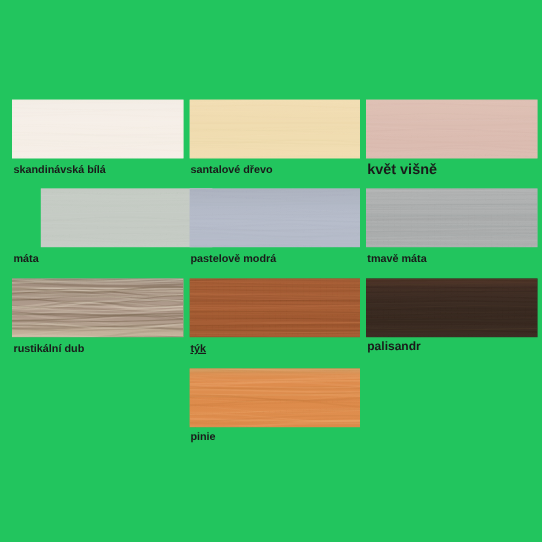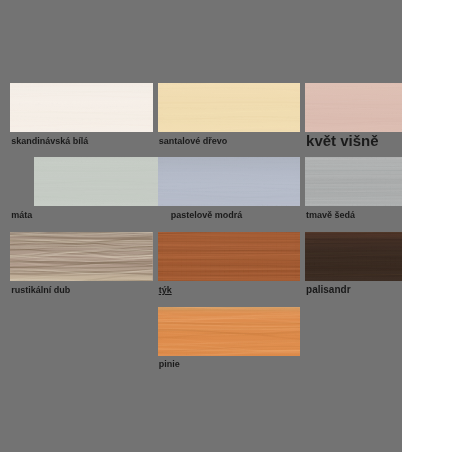--- a/index.html
+++ b/index.html
@@ -9,21 +9,21 @@
   .sheet{position:relative;width:452px;height:452px;background:#fff;overflow:hidden;}
   .cell{position:absolute;}
   .sw{position:relative;overflow:hidden;display:block;}
   .sw svg{display:block;}
   .lbl{position:absolute;left:0.9px;top:52.9px;font-size:9px;font-weight:bold;
        color:#1a1a1a;white-space:nowrap;line-height:10px;}
 </style>
 </head>
 <body>
 
-<div class="sheet" id="sheet" style="width: 402px; height: 452px; background: #737373;">
+<div class="sheet" id="sheet" style="width: 452px; height: 452px; background: #22c55e;">
   <div class="cell" style="left: 10.3px; top: 83.3px;">
     <div class="sw" style="width: 142.5px; height: 49.2px; background: rgb(245, 238, 231);">
         <svg width="142.5" height="49.2" viewBox="0 0 142.5 49.2" preserveAspectRatio="none">
           <defs>
             <linearGradient id="grad0" x1="0" y1="0" x2="0" y2="1">
               <stop offset="0" stop-color="#F3ECE4"></stop>
               <stop offset="0.08" stop-color="#F4EEE7"></stop>
               <stop offset="0.4" stop-color="#F6EFE8"></stop>
               <stop offset="0.7" stop-color="#F5EEE6"></stop>
               <stop offset="1" stop-color="#F6EFE8"></stop>
@@ -140,21 +140,21 @@
           <path d="M 0.0 36.47 L 4.8 36.48 L 9.5 36.47 L 14.3 36.45 L 19.0 36.41 L 23.8 36.36 L 28.5 36.30 L 33.3 36.24 L 38.0 36.19 L 42.8 36.14 L 47.5 36.10 L 52.3 36.07 L 57.0 36.06 L 61.8 36.06 L 66.5 36.09 L 71.3 36.14 L 76.0 36.22 L 80.8 36.31 L 85.5 36.43 L 90.3 36.56 L 95.0 36.72 L 99.8 36.88 L 104.5 37.05 L 109.3 37.23 L 114.0 37.41 L 118.8 37.59 L 123.5 37.76 L 128.3 37.92 L 133.0 38.07 L 137.8 38.19 L 142.5 38.30" stroke="#CBA89B" stroke-width="1.10" fill="none" opacity="0.06"></path>
           <path d="M 0.0 39.13 L 4.8 39.52 L 9.5 39.88 L 14.3 40.18 L 19.0 40.41 L 23.8 40.56 L 28.5 40.62 L 33.3 40.60 L 38.0 40.50 L 42.8 40.32 L 47.5 40.08 L 52.3 39.80 L 57.0 39.50 L 61.8 39.19 L 66.5 38.89 L 71.3 38.63 L 76.0 38.43 L 80.8 38.29 L 85.5 38.22 L 90.3 38.24 L 95.0 38.35 L 99.8 38.54 L 104.5 38.81 L 109.3 39.14 L 114.0 39.52 L 118.8 39.93 L 123.5 40.35 L 128.3 40.76 L 133.0 41.14 L 137.8 41.48 L 142.5 41.75" stroke="#CBA89B" stroke-width="1.07" fill="none" opacity="0.10"></path>
           <path d="M 0.0 42.83 L 4.8 42.97 L 9.5 43.04 L 14.3 43.04 L 19.0 42.97 L 23.8 42.84 L 28.5 42.65 L 33.3 42.42 L 38.0 42.16 L 42.8 41.88 L 47.5 41.60 L 52.3 41.34 L 57.0 41.11 L 61.8 40.92 L 66.5 40.79 L 71.3 40.72 L 76.0 40.72 L 80.8 40.79 L 85.5 40.93 L 90.3 41.14 L 95.0 41.40 L 99.8 41.70 L 104.5 42.04 L 109.3 42.39 L 114.0 42.75 L 118.8 43.09 L 123.5 43.40 L 128.3 43.66 L 133.0 43.88 L 137.8 44.03 L 142.5 44.11" stroke="#CBA89B" stroke-width="0.62" fill="none" opacity="0.12"></path>
           <path d="M 0.0 44.31 L 4.8 44.52 L 9.5 44.70 L 14.3 44.85 L 19.0 44.95 L 23.8 45.00 L 28.5 44.99 L 33.3 44.94 L 38.0 44.83 L 42.8 44.67 L 47.5 44.47 L 52.3 44.24 L 57.0 43.98 L 61.8 43.70 L 66.5 43.41 L 71.3 43.12 L 76.0 42.85 L 80.8 42.60 L 85.5 42.39 L 90.3 42.21 L 95.0 42.09 L 99.8 42.01 L 104.5 41.99 L 109.3 42.01 L 114.0 42.10 L 118.8 42.22 L 123.5 42.39 L 128.3 42.59 L 133.0 42.82 L 137.8 43.06 L 142.5 43.30" stroke="#EBD0C6" stroke-width="1.05" fill="none" opacity="0.10"></path>
           <path d="M 0.0 47.64 L 4.8 47.55 L 9.5 47.45 L 14.3 47.34 L 19.0 47.22 L 23.8 47.10 L 28.5 46.97 L 33.3 46.84 L 38.0 46.71 L 42.8 46.58 L 47.5 46.46 L 52.3 46.35 L 57.0 46.24 L 61.8 46.15 L 66.5 46.08 L 71.3 46.02 L 76.0 45.98 L 80.8 45.96 L 85.5 45.96 L 90.3 45.97 L 95.0 46.01 L 99.8 46.07 L 104.5 46.15 L 109.3 46.26 L 114.0 46.38 L 118.8 46.51 L 123.5 46.67 L 128.3 46.84 L 133.0 47.02 L 137.8 47.21 L 142.5 47.41" stroke="#CBA89B" stroke-width="0.42" fill="none" opacity="0.10"></path>
           <path d="M 0.0 48.03 L 4.8 48.38 L 9.5 48.76 L 14.3 49.15 L 19.0 49.51 L 23.8 49.84 L 28.5 50.11 L 33.3 50.31 L 38.0 50.41 L 42.8 50.42 L 47.5 50.34 L 52.3 50.16 L 57.0 49.89 L 61.8 49.55 L 66.5 49.16 L 71.3 48.72 L 76.0 48.28 L 80.8 47.84 L 85.5 47.43 L 90.3 47.08 L 95.0 46.79 L 99.8 46.58 L 104.5 46.47 L 109.3 46.45 L 114.0 46.53 L 118.8 46.70 L 123.5 46.95 L 128.3 47.27 L 133.0 47.62 L 137.8 48.01 L 142.5 48.39" stroke="#CBA89B" stroke-width="0.43" fill="none" opacity="0.08"></path>
           <path d="M 0.0 49.82 L 4.8 49.90 L 9.5 50.03 L 14.3 50.21 L 19.0 50.44 L 23.8 50.70 L 28.5 50.99 L 33.3 51.30 L 38.0 51.63 L 42.8 51.95 L 47.5 52.26 L 52.3 52.55 L 57.0 52.81 L 61.8 53.03 L 66.5 53.21 L 71.3 53.34 L 76.0 53.41 L 80.8 53.43 L 85.5 53.39 L 90.3 53.30 L 95.0 53.16 L 99.8 52.98 L 104.5 52.76 L 109.3 52.51 L 114.0 52.24 L 118.8 51.96 L 123.5 51.69 L 128.3 51.42 L 133.0 51.17 L 137.8 50.96 L 142.5 50.78" stroke="#EBD0C6" stroke-width="0.70" fill="none" opacity="0.07"></path>
           <path d="M 0.0 53.66 L 4.8 53.58 L 9.5 53.48 L 14.3 53.37 L 19.0 53.25 L 23.8 53.12 L 28.5 52.98 L 33.3 52.84 L 38.0 52.71 L 42.8 52.58 L 47.5 52.45 L 52.3 52.33 L 57.0 52.23 L 61.8 52.14 L 66.5 52.07 L 71.3 52.02 L 76.0 51.99 L 80.8 51.98 L 85.5 51.99 L 90.3 52.02 L 95.0 52.07 L 99.8 52.14 L 104.5 52.22 L 109.3 52.32 L 114.0 52.43 L 118.8 52.56 L 123.5 52.69 L 128.3 52.82 L 133.0 52.96 L 137.8 53.09 L 142.5 53.22" stroke="#EBD0C6" stroke-width="0.88" fill="none" opacity="0.08"></path>
         </svg>
       </div>
-    <div class="lbl" style="font-size: 15px; color: rgb(26, 26, 26);">květ višně</div>
+    <div class="lbl" style="font-size: 12px; color: rgb(26, 26, 26);">květ višně</div>
   </div>
   <div class="cell" style="left: 10.3px; top: 157.3px; padding-left: 24px;">
     <div class="sw" style="width: 142.5px; height: 49.2px; background: rgb(197, 203, 196);">
         <svg width="142.5" height="49.2" viewBox="0 0 142.5 49.2" preserveAspectRatio="none">
           <defs>
             <linearGradient id="grad3" x1="0" y1="0" x2="0" y2="1">
               <stop offset="0" stop-color="#C4CAC3"></stop>
               <stop offset="0.12" stop-color="#C6CCC5"></stop>
               <stop offset="0.45" stop-color="#C5CBC4"></stop>
               <stop offset="0.8" stop-color="#C5CBC4"></stop>
@@ -235,21 +235,21 @@
           <path d="M 0.0 36.52 L 4.8 36.58 L 9.5 36.67 L 14.3 36.80 L 19.0 36.96 L 23.8 37.16 L 28.5 37.38 L 33.3 37.62 L 38.0 37.88 L 42.8 38.16 L 47.5 38.44 L 52.3 38.71 L 57.0 38.98 L 61.8 39.24 L 66.5 39.48 L 71.3 39.70 L 76.0 39.89 L 80.8 40.05 L 85.5 40.18 L 90.3 40.26 L 95.0 40.31 L 99.8 40.33 L 104.5 40.30 L 109.3 40.24 L 114.0 40.15 L 118.8 40.03 L 123.5 39.88 L 128.3 39.71 L 133.0 39.53 L 137.8 39.34 L 142.5 39.15" stroke="#A2A9B8" stroke-width="1.07" fill="none" opacity="0.09"></path>
           <path d="M 0.0 38.82 L 4.8 38.61 L 9.5 38.46 L 14.3 38.37 L 19.0 38.35 L 23.8 38.39 L 28.5 38.50 L 33.3 38.66 L 38.0 38.87 L 42.8 39.11 L 47.5 39.37 L 52.3 39.64 L 57.0 39.91 L 61.8 40.15 L 66.5 40.35 L 71.3 40.50 L 76.0 40.60 L 80.8 40.64 L 85.5 40.60 L 90.3 40.51 L 95.0 40.35 L 99.8 40.14 L 104.5 39.88 L 109.3 39.59 L 114.0 39.28 L 118.8 38.97 L 123.5 38.68 L 128.3 38.41 L 133.0 38.17 L 137.8 37.99 L 142.5 37.87" stroke="#A2A9B8" stroke-width="1.24" fill="none" opacity="0.05"></path>
           <path d="M 0.0 40.21 L 4.8 40.23 L 9.5 40.28 L 14.3 40.35 L 19.0 40.45 L 23.8 40.57 L 28.5 40.71 L 33.3 40.88 L 38.0 41.06 L 42.8 41.25 L 47.5 41.46 L 52.3 41.68 L 57.0 41.90 L 61.8 42.12 L 66.5 42.34 L 71.3 42.55 L 76.0 42.75 L 80.8 42.94 L 85.5 43.11 L 90.3 43.27 L 95.0 43.40 L 99.8 43.51 L 104.5 43.60 L 109.3 43.66 L 114.0 43.69 L 118.8 43.70 L 123.5 43.68 L 128.3 43.64 L 133.0 43.58 L 137.8 43.49 L 142.5 43.39" stroke="#A2A9B8" stroke-width="1.22" fill="none" opacity="0.04"></path>
           <path d="M 0.0 42.41 L 4.8 42.24 L 9.5 42.10 L 14.3 41.98 L 19.0 41.90 L 23.8 41.85 L 28.5 41.83 L 33.3 41.84 L 38.0 41.88 L 42.8 41.94 L 47.5 42.02 L 52.3 42.12 L 57.0 42.22 L 61.8 42.33 L 66.5 42.44 L 71.3 42.53 L 76.0 42.61 L 80.8 42.67 L 85.5 42.71 L 90.3 42.71 L 95.0 42.69 L 99.8 42.64 L 104.5 42.55 L 109.3 42.43 L 114.0 42.29 L 118.8 42.12 L 123.5 41.93 L 128.3 41.72 L 133.0 41.50 L 137.8 41.28 L 142.5 41.06" stroke="#C6CDDB" stroke-width="1.20" fill="none" opacity="0.05"></path>
           <path d="M 0.0 42.92 L 4.8 42.88 L 9.5 42.87 L 14.3 42.88 L 19.0 42.91 L 23.8 42.96 L 28.5 43.04 L 33.3 43.14 L 38.0 43.25 L 42.8 43.39 L 47.5 43.54 L 52.3 43.71 L 57.0 43.88 L 61.8 44.07 L 66.5 44.26 L 71.3 44.46 L 76.0 44.66 L 80.8 44.85 L 85.5 45.04 L 90.3 45.22 L 95.0 45.39 L 99.8 45.54 L 104.5 45.68 L 109.3 45.81 L 114.0 45.91 L 118.8 45.99 L 123.5 46.05 L 128.3 46.09 L 133.0 46.10 L 137.8 46.10 L 142.5 46.06" stroke="#A2A9B8" stroke-width="1.27" fill="none" opacity="0.06"></path>
           <path d="M 0.0 47.86 L 4.8 48.01 L 9.5 48.10 L 14.3 48.16 L 19.0 48.17 L 23.8 48.13 L 28.5 48.06 L 33.3 47.95 L 38.0 47.82 L 42.8 47.68 L 47.5 47.53 L 52.3 47.39 L 57.0 47.27 L 61.8 47.17 L 66.5 47.10 L 71.3 47.07 L 76.0 47.09 L 80.8 47.15 L 85.5 47.26 L 90.3 47.41 L 95.0 47.60 L 99.8 47.82 L 104.5 48.07 L 109.3 48.33 L 114.0 48.59 L 118.8 48.85 L 123.5 49.09 L 128.3 49.31 L 133.0 49.50 L 137.8 49.64 L 142.5 49.74" stroke="#A2A9B8" stroke-width="0.86" fill="none" opacity="0.10"></path>
           <path d="M 0.0 47.93 L 4.8 47.71 L 9.5 47.50 L 14.3 47.32 L 19.0 47.16 L 23.8 47.03 L 28.5 46.92 L 33.3 46.84 L 38.0 46.80 L 42.8 46.78 L 47.5 46.79 L 52.3 46.83 L 57.0 46.90 L 61.8 46.99 L 66.5 47.10 L 71.3 47.23 L 76.0 47.38 L 80.8 47.53 L 85.5 47.70 L 90.3 47.86 L 95.0 48.03 L 99.8 48.19 L 104.5 48.34 L 109.3 48.47 L 114.0 48.59 L 118.8 48.69 L 123.5 48.76 L 128.3 48.81 L 133.0 48.83 L 137.8 48.82 L 142.5 48.78" stroke="#C6CDDB" stroke-width="0.64" fill="none" opacity="0.07"></path>
           <path d="M 0.0 51.03 L 4.8 51.25 L 9.5 51.46 L 14.3 51.65 L 19.0 51.81 L 23.8 51.93 L 28.5 52.00 L 33.3 52.02 L 38.0 51.98 L 42.8 51.88 L 47.5 51.73 L 52.3 51.52 L 57.0 51.27 L 61.8 50.99 L 66.5 50.68 L 71.3 50.35 L 76.0 50.02 L 80.8 49.71 L 85.5 49.41 L 90.3 49.15 L 95.0 48.93 L 99.8 48.75 L 104.5 48.63 L 109.3 48.57 L 114.0 48.57 L 118.8 48.62 L 123.5 48.72 L 128.3 48.87 L 133.0 49.05 L 137.8 49.26 L 142.5 49.48" stroke="#C6CDDB" stroke-width="0.65" fill="none" opacity="0.11"></path>
         </svg>
       </div>
-    <div class="lbl" style="font-size: 9px; color: rgb(26, 26, 26); margin-left: 12px;">pastelově modrá</div>
+    <div class="lbl" style="font-size: 9px; color: rgb(26, 26, 26);">pastelově modrá</div>
   </div>
   <div class="cell" style="left: 305.2px; top: 157.3px;">
     <div class="sw" style="width: 142.5px; height: 49.2px; background: rgb(174, 176, 176);">
         <svg width="142.5" height="49.2" viewBox="0 0 142.5 49.2" preserveAspectRatio="none">
           <defs>
             <linearGradient id="grad5" x1="0" y1="0" x2="0" y2="1">
               <stop offset="0" stop-color="#B3B5B5"></stop>
               <stop offset="0.1" stop-color="#B1B3B3"></stop>
               <stop offset="0.35" stop-color="#AEB0B0"></stop>
               <stop offset="0.55" stop-color="#ACAEAE"></stop>
@@ -307,21 +307,21 @@
           <path d="M 0.0 44.57 L 4.8 44.62 L 9.5 44.68 L 14.3 44.76 L 19.0 44.84 L 23.8 44.92 L 28.5 45.02 L 33.3 45.11 L 38.0 45.21 L 42.8 45.32 L 47.5 45.42 L 52.3 45.52 L 57.0 45.62 L 61.8 45.72 L 66.5 45.82 L 71.3 45.90 L 76.0 45.99 L 80.8 46.06 L 85.5 46.13 L 90.3 46.18 L 95.0 46.23 L 99.8 46.27 L 104.5 46.29 L 109.3 46.31 L 114.0 46.31 L 118.8 46.31 L 123.5 46.29 L 128.3 46.27 L 133.0 46.23 L 137.8 46.19 L 142.5 46.14" stroke="#8E9191" stroke-width="0.37" fill="none" opacity="0.16"></path>
           <path d="M 0.0 45.75 L 4.8 45.82 L 9.5 45.89 L 14.3 45.97 L 19.0 46.05 L 23.8 46.15 L 28.5 46.24 L 33.3 46.35 L 38.0 46.45 L 42.8 46.56 L 47.5 46.67 L 52.3 46.78 L 57.0 46.89 L 61.8 46.99 L 66.5 47.10 L 71.3 47.20 L 76.0 47.29 L 80.8 47.39 L 85.5 47.47 L 90.3 47.55 L 95.0 47.62 L 99.8 47.68 L 104.5 47.74 L 109.3 47.79 L 114.0 47.82 L 118.8 47.85 L 123.5 47.87 L 128.3 47.88 L 133.0 47.89 L 137.8 47.88 L 142.5 47.87" stroke="#8E9191" stroke-width="0.70" fill="none" opacity="0.07"></path>
           <path d="M 0.0 47.12 L 4.8 47.21 L 9.5 47.31 L 14.3 47.40 L 19.0 47.49 L 23.8 47.57 L 28.5 47.66 L 33.3 47.74 L 38.0 47.81 L 42.8 47.89 L 47.5 47.95 L 52.3 48.01 L 57.0 48.07 L 61.8 48.11 L 66.5 48.16 L 71.3 48.19 L 76.0 48.22 L 80.8 48.24 L 85.5 48.25 L 90.3 48.25 L 95.0 48.25 L 99.8 48.24 L 104.5 48.23 L 109.3 48.21 L 114.0 48.18 L 118.8 48.15 L 123.5 48.12 L 128.3 48.08 L 133.0 48.04 L 137.8 48.00 L 142.5 47.95" stroke="#C9CBCB" stroke-width="0.73" fill="none" opacity="0.09"></path>
           <path d="M 0.0 47.59 L 4.8 47.57 L 9.5 47.55 L 14.3 47.54 L 19.0 47.53 L 23.8 47.52 L 28.5 47.52 L 33.3 47.51 L 38.0 47.51 L 42.8 47.51 L 47.5 47.52 L 52.3 47.52 L 57.0 47.53 L 61.8 47.54 L 66.5 47.55 L 71.3 47.57 L 76.0 47.58 L 80.8 47.60 L 85.5 47.62 L 90.3 47.64 L 95.0 47.67 L 99.8 47.69 L 104.5 47.72 L 109.3 47.74 L 114.0 47.77 L 118.8 47.80 L 123.5 47.83 L 128.3 47.86 L 133.0 47.89 L 137.8 47.92 L 142.5 47.96" stroke="#C9CBCB" stroke-width="0.96" fill="none" opacity="0.11"></path>
           <path d="M 0.0 49.07 L 4.8 49.08 L 9.5 49.09 L 14.3 49.11 L 19.0 49.14 L 23.8 49.16 L 28.5 49.19 L 33.3 49.21 L 38.0 49.24 L 42.8 49.26 L 47.5 49.28 L 52.3 49.30 L 57.0 49.31 L 61.8 49.31 L 66.5 49.31 L 71.3 49.30 L 76.0 49.29 L 80.8 49.26 L 85.5 49.23 L 90.3 49.20 L 95.0 49.15 L 99.8 49.10 L 104.5 49.04 L 109.3 48.97 L 114.0 48.89 L 118.8 48.81 L 123.5 48.73 L 128.3 48.64 L 133.0 48.55 L 137.8 48.46 L 142.5 48.37" stroke="#C9CBCB" stroke-width="0.93" fill="none" opacity="0.08"></path>
           <path d="M 0.0 50.34 L 4.8 50.31 L 9.5 50.27 L 14.3 50.23 L 19.0 50.19 L 23.8 50.14 L 28.5 50.08 L 33.3 50.03 L 38.0 49.97 L 42.8 49.91 L 47.5 49.85 L 52.3 49.78 L 57.0 49.72 L 61.8 49.66 L 66.5 49.59 L 71.3 49.53 L 76.0 49.47 L 80.8 49.42 L 85.5 49.36 L 90.3 49.32 L 95.0 49.27 L 99.8 49.23 L 104.5 49.19 L 109.3 49.16 L 114.0 49.13 L 118.8 49.11 L 123.5 49.09 L 128.3 49.08 L 133.0 49.07 L 137.8 49.06 L 142.5 49.06" stroke="#C9CBCB" stroke-width="0.85" fill="none" opacity="0.14"></path>
           <path d="M 0.0 51.33 L 4.8 51.30 L 9.5 51.26 L 14.3 51.22 L 19.0 51.18 L 23.8 51.14 L 28.5 51.10 L 33.3 51.06 L 38.0 51.03 L 42.8 50.99 L 47.5 50.96 L 52.3 50.93 L 57.0 50.91 L 61.8 50.90 L 66.5 50.89 L 71.3 50.89 L 76.0 50.90 L 80.8 50.91 L 85.5 50.93 L 90.3 50.96 L 95.0 51.00 L 99.8 51.04 L 104.5 51.10 L 109.3 51.15 L 114.0 51.22 L 118.8 51.29 L 123.5 51.36 L 128.3 51.44 L 133.0 51.52 L 137.8 51.60 L 142.5 51.69" stroke="#C9CBCB" stroke-width="0.50" fill="none" opacity="0.19"></path>
           <path d="M 0.0 52.16 L 4.8 52.13 L 9.5 52.09 L 14.3 52.04 L 19.0 51.99 L 23.8 51.94 L 28.5 51.89 L 33.3 51.83 L 38.0 51.78 L 42.8 51.73 L 47.5 51.68 L 52.3 51.64 L 57.0 51.60 L 61.8 51.57 L 66.5 51.54 L 71.3 51.52 L 76.0 51.51 L 80.8 51.50 L 85.5 51.51 L 90.3 51.51 L 95.0 51.53 L 99.8 51.55 L 104.5 51.58 L 109.3 51.61 L 114.0 51.64 L 118.8 51.68 L 123.5 51.72 L 128.3 51.76 L 133.0 51.80 L 137.8 51.84 L 142.5 51.87" stroke="#C9CBCB" stroke-width="0.50" fill="none" opacity="0.06"></path>
         </svg>
       </div>
-    <div class="lbl" style="font-size: 9px; color: rgb(26, 26, 26);">tmavě šedá</div>
+    <div class="lbl" style="font-size: 9px; color: rgb(26, 26, 26);">tmavě máta</div>
   </div>
   <div class="cell" style="left: 10.3px; top: 232px;">
     <div class="sw" style="width: 142.5px; height: 49.2px; background: rgb(173, 156, 140);">
         <svg width="142.5" height="49.2" viewBox="0 0 142.5 49.2" preserveAspectRatio="none">
           <defs>
             <linearGradient id="grad6" x1="0" y1="0" x2="0" y2="1">
               <stop offset="0" stop-color="#998B7D"></stop>
               <stop offset="0.09" stop-color="#A18E7F"></stop>
               <stop offset="0.2" stop-color="#A69383"></stop>
               <stop offset="0.38" stop-color="#AC998A"></stop>

